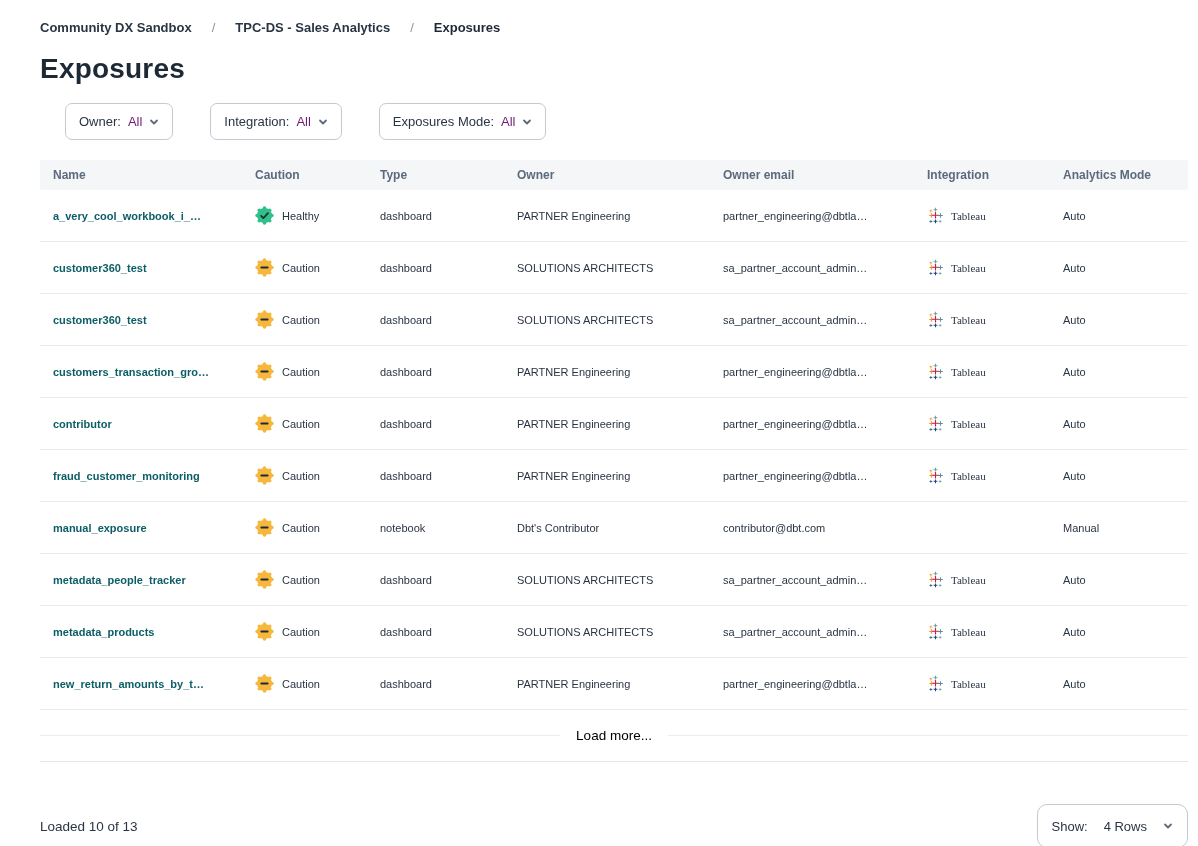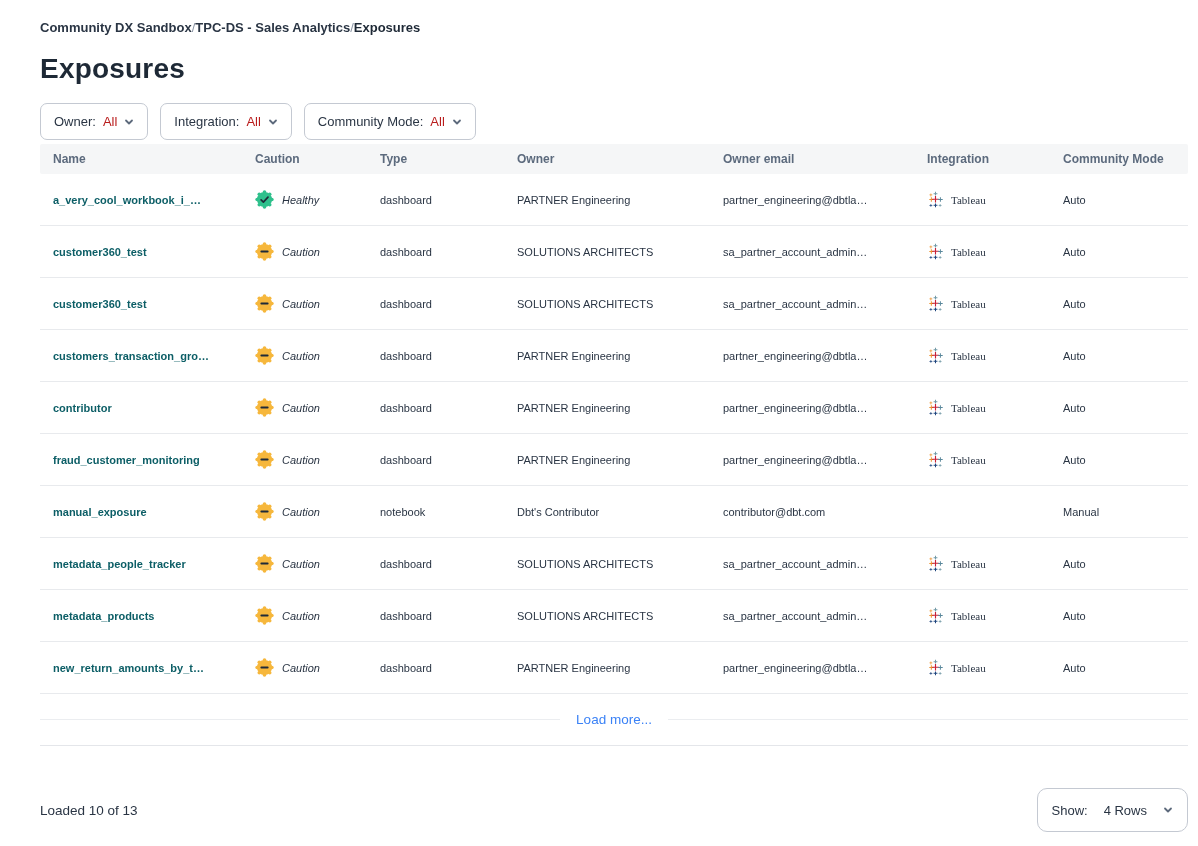--- a/index.html
+++ b/index.html
@@ -5,68 +5,68 @@
   * { margin: 0; padding: 0; box-sizing: border-box; }
   html, body { width: 1198px; height: 846px; background: #ffffff; overflow: hidden; }
   body {
     font-family: "Liberation Sans", "DejaVu Sans", sans-serif;
     color: #26313f;
     padding: 20px 10px 0 40px;
   }
   .content { width: 1148px; }
 
   
-  .breadcrumb { display: flex; align-items: flex-end; gap: 0; font-size: 13px; font-weight: 700; color: #2a3544; }
+  .breadcrumb { display: flex; align-items: flex-end; gap: 20px; font-size: 13px; font-weight: 700; color: #2a3544; }
   .breadcrumb .crumb { cursor: pointer; }
   .breadcrumb .sep { color: #8b95a4; font-weight: 400; }
   .breadcrumb .crumb.current { color: #1e2936; }
 
   
   .page-title { margin-top: 18px; font-size: 28px; font-weight: 700; color: #1e2936; letter-spacing: .2px; }
 
   
   .filters { display: flex; gap: 12px; margin-top: 18px; }
   .filter-pill {
     display: inline-flex; align-items: center; gap: 7px;
     border: 1px solid #c4c9d2; border-radius: 7px; background: #fff;
-    height: 37px; padding: 0 13px; font-size: 13px; color: #2a3544; cursor: pointer;
+    height: 37px; padding: 0 13px; font-size: 13px; color: #2a3544; cursor: pointer; margin-left: 25px;
   }
   .filter-pill .flabel { color: #2a3544; }
-  .filter-pill .fvalue { color: #b91c1c; }
+  .filter-pill .fvalue { color: #701a75; }
   .chev { width: 10px; height: 10px; flex: 0 0 auto; }
   .chev polyline { fill: none; stroke: #5d6a7c; stroke-width: 1.8; stroke-linecap: round; stroke-linejoin: round; }
 
   
-  .table { margin-top: 4px; }
+  .table { margin-top: 20px; }
   .grid-row {
     display: grid;
     grid-template-columns: 215px 125px 137px 206px 204px 136px 125px;
     align-items: center;
   }
   .thead { background: #f5f6f7; height: 30px; border-radius: 2px; }
   .thead .th { font-size: 12px; font-weight: 700; color: #5c6a7d; }
   .cell { padding-right: 12px; white-space: nowrap; overflow: hidden; }
   .cell:first-child { padding-left: 13px; }
   .trow { height: 52px; border-bottom: 1px solid #e8eaed; font-size: 11px; color: #2a3544; background: #fff; }
   .name-link {
     color: #0c5e66; font-weight: 700; text-decoration: underline;
     text-underline-offset: 3px; cursor: pointer;
   }
-  .health-cell { display: flex; align-items: center; gap: 8px; font-style: italic; }
+  .health-cell { display: flex; align-items: center; gap: 8px; }
   .badge { width: 19px; height: 19px; flex: 0 0 auto; }
   .badge.healthy .seal { fill: #2fc08c; }
   .badge.caution .seal { fill: #f6b73c; }
   .badge .glyph-check { fill: none; stroke: #1e2a38; stroke-width: 1.7; stroke-linecap: round; stroke-linejoin: round; }
   .integ-cell { display: flex; align-items: center; gap: 7px; font-family: Liberation Serif, serif; }
   .tableau-icon { width: 17px; height: 17px; flex: 0 0 auto; }
 
   
   .loadmore-row { height: 52px; display: flex; align-items: center; border-bottom: 1px solid #e4e6ea; }
   .loadmore-row .rule { flex: 1 1 auto; height: 1px; background: #ebedf0; }
-  .loadmore-link { padding: 0 16px; font-size: 13.5px; color: #3b82f6; cursor: pointer; }
+  .loadmore-link { padding: 0 16px; font-size: 13.5px; color: #000000; cursor: pointer; }
 
   
   .footer { margin-top: 42px; display: flex; align-items: center; justify-content: space-between; }
   .loaded-count { font-size: 13.5px; color: #2a3544; }
   .show-pill {
     display: inline-flex; align-items: center; gap: 16px;
     border: 1px solid #c4c9d2; border-radius: 10px; background: #fff;
     height: 44px; padding: 0 14px; font-size: 13px; color: #2a3544; cursor: pointer;
   }
 </style>
@@ -94,37 +94,37 @@
         </svg>
     </button>
     <button class="filter-pill">
       <span class="flabel">Integration:</span>
       <span class="fvalue">All</span>
       <svg class="chev" viewBox="0 0 10 10">
           <polyline points="2,3.5 5,6.5 8,3.5"></polyline>
         </svg>
     </button>
     <button class="filter-pill">
-      <span class="flabel">Community Mode:</span>
+      <span class="flabel">Exposures Mode:</span>
       <span class="fvalue">All</span>
       <svg class="chev" viewBox="0 0 10 10">
           <polyline points="2,3.5 5,6.5 8,3.5"></polyline>
         </svg>
     </button>
   </div>
 
   <div class="table">
     <div class="grid-row thead">
       <div class="cell th">Name</div>
       <div class="cell th">Caution</div>
       <div class="cell th">Type</div>
       <div class="cell th">Owner</div>
       <div class="cell th">Owner email</div>
       <div class="cell th">Integration</div>
-      <div class="cell th">Community Mode</div>
+      <div class="cell th">Analytics Mode</div>
     </div>
 
     <div>
   <div class="grid-row trow">
     <div class="cell">
       <a class="name-link">a_very_cool_workbook_i_…</a>
     </div>
     <div class="cell health-cell">
       <svg class="badge healthy" viewBox="0 0 19 19">
         <g class="seal">

